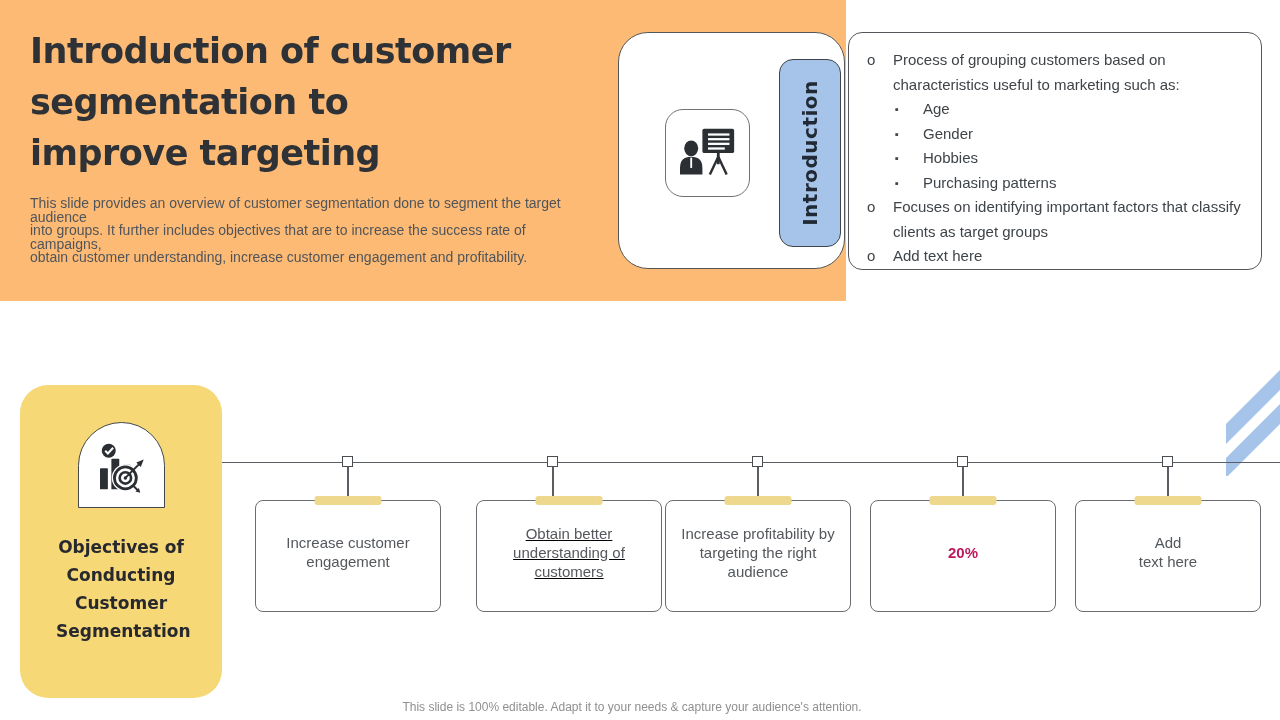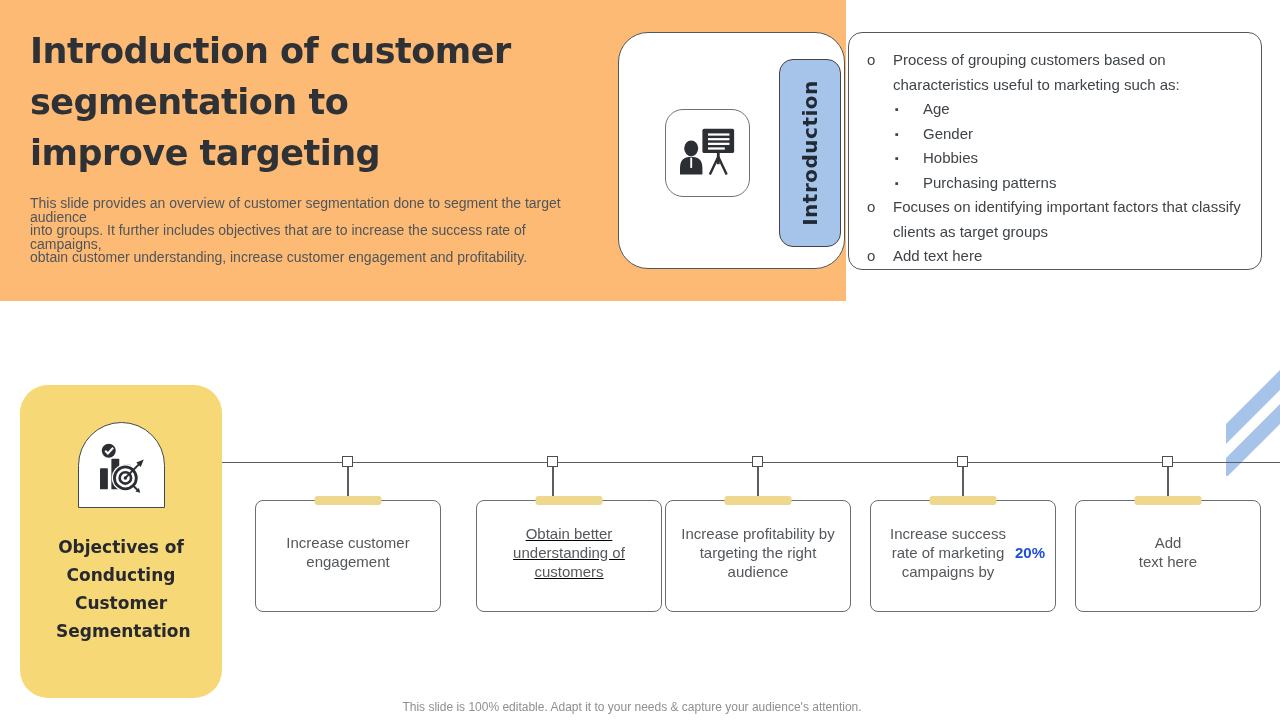--- a/index.html
+++ b/index.html
@@ -84,21 +84,21 @@
   }
   .card .bar {
     position:absolute; top:-5px; left:50%; transform:translateX(-50%);
     width:67px; height:9px; background:#edd88d; border-radius:3px; z-index:2;
   }
   .card .card-text {
     height:100%; display:flex; align-items:center; justify-content:center;
     padding:0 10px 8px; text-align:center; white-space:pre-line;
     font-size:15px; line-height:19px; color:#54585c;
   }
-  .card .card-text b { font-weight:bold; color:#1d4ed8; }
+  .card .card-text b { font-weight:bold; color:#be185d; }
   
   .footer {
     position:absolute; left:0; right:16px; top:700px; text-align:center;
     font-size:12px; color:#8f8f8f;
   }
 </style>
 </head>
 <body>
 
 <div class="blue-panel">
@@ -212,21 +212,21 @@
 <div class="card" style="left:476px;text-decoration:underline;">
   <div class="bar"></div>
   <div class="card-text"><span>Obtain better understanding of customers</span><b></b></div>
 </div>
 <div class="card" style="left:665px;">
   <div class="bar"></div>
   <div class="card-text"><span>Increase profitability by targeting the right audience</span><b></b></div>
 </div>
 <div class="card" style="left:870px;">
   <div class="bar"></div>
-  <div class="card-text"><span>Increase success rate of marketing campaigns by </span><b>20%</b></div>
+  <div class="card-text"><b>20%</b></div>
 </div>
 <div class="card" style="left:1075px;">
   <div class="bar"></div>
   <div class="card-text"><span>Add
 text here</span><b></b></div>
 </div>
 
 <div class="footer">This slide is 100% editable. Adapt it to your needs &amp; capture your audience's attention.</div>
 
 </body></html>

